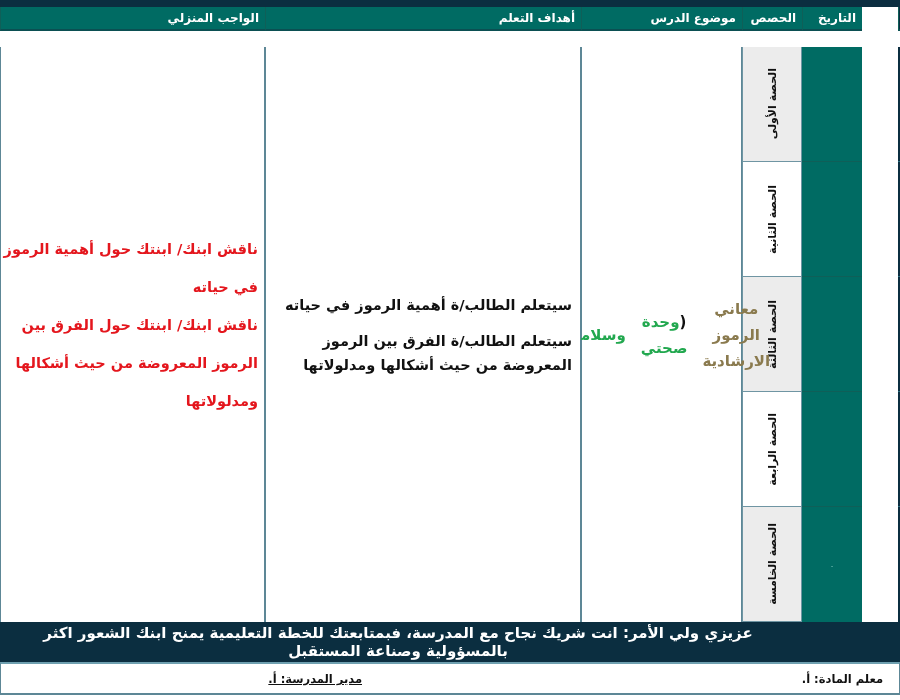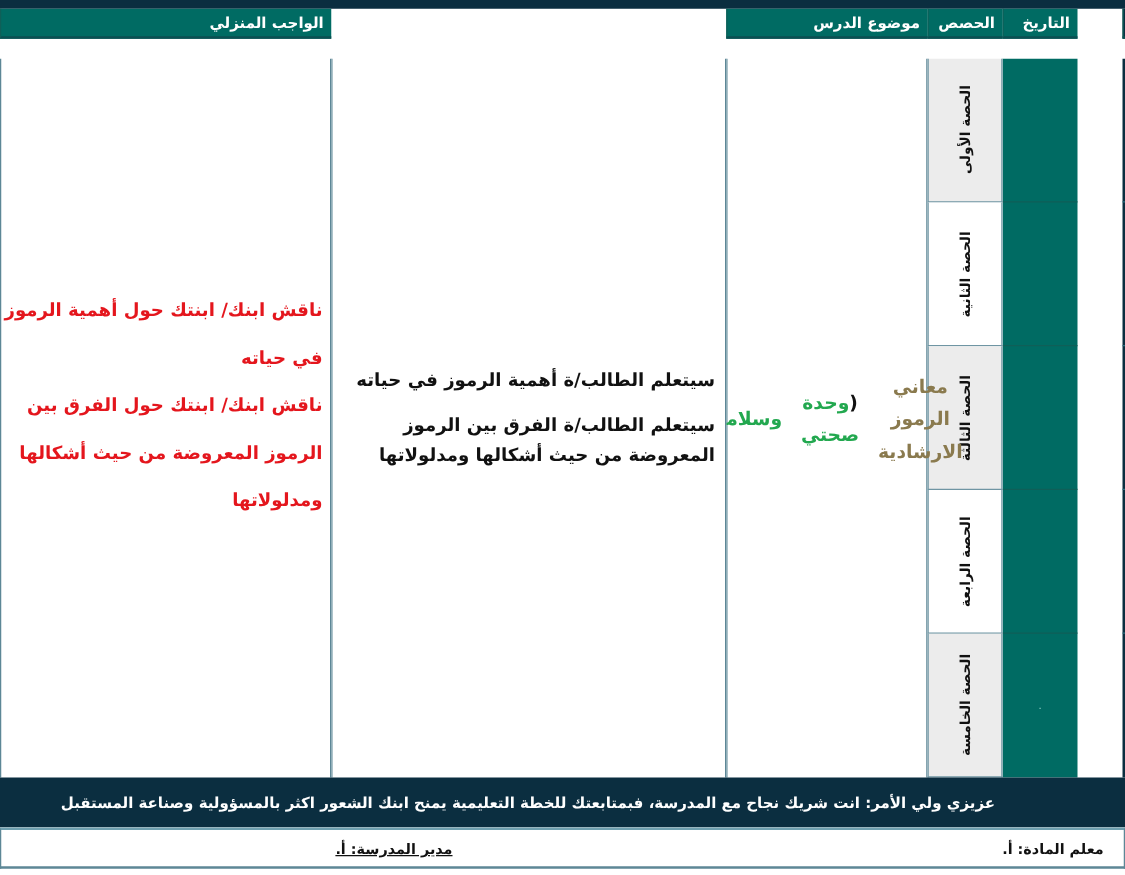--- a/index.html
+++ b/index.html
@@ -56,41 +56,42 @@
                  display: flex; flex-direction: column; justify-content: center;
                  padding: 0 8px 0 6px; font-weight: bold; font-size: 14.5px; color: #111111; line-height: 24px; margin-left: 34px; }
     .goals-box p { margin: 6px 0; }
 
     .hw-box { position: absolute; top: 0; right: 0; width: 100%; height: 100%;
               display: flex; flex-direction: column; justify-content: center;
               padding: 0 6px 20px 0; font-weight: bold; font-size: 14.5px; color: #e4161d; line-height: 38px; }
 
     
     .msgbar { position: absolute; left: -2px; top: 615px; width: 900px; height: 40px; background: #0b2e40;
-              color: #ffffff; font-size: 12px; font-weight: bold; display: flex; align-items: center;
+              color: #ffffff; font-size: 15px; font-weight: bold; display: flex; align-items: center;
               padding-right: 104px; direction: rtl; text-align: center; }
 
     
     .footer { position: absolute; left: -2px; top: 655px; width: 900px; height: 33px; background: #ffffff;
               border: 1px solid #5d8796; border-top: 2px solid #6fa0b0; border-bottom: 2px solid #5d8796;
               font-size: 11.5px; font-weight: bold; color: #111111; direction: rtl; }
     .footer .teacher { position: absolute; right: 16px; top: 8px; margin-left: 24px; }
     .footer .principal { position: absolute; right: 537px; top: 8px; text-decoration: underline; }
   </style>
 </head>
 <body>
 
 <div class="topbar"></div>
 
 <div class="sheet">
 
   <div class="hdr day col-day">اليوم</div>
   <div class="hdr col-date">التاريخ</div>
   <div class="hdr col-period">الحصص</div>
   <div class="hdr col-topic">موضوع الدرس</div>
+  <div class="hdr col-goals">أهداف التعلم</div>
   <div class="hdr col-hw">الواجب المنزلي</div>
 
   <div class="body-col col-day day-col">
     <div class="day-cell" style="top:0px">
         <span>الأحد</span>
       </div>
     <div class="day-cell" style="top:115px">
         <span>الاثنين</span>
       </div>
     <div class="day-cell" style="top:230px">

